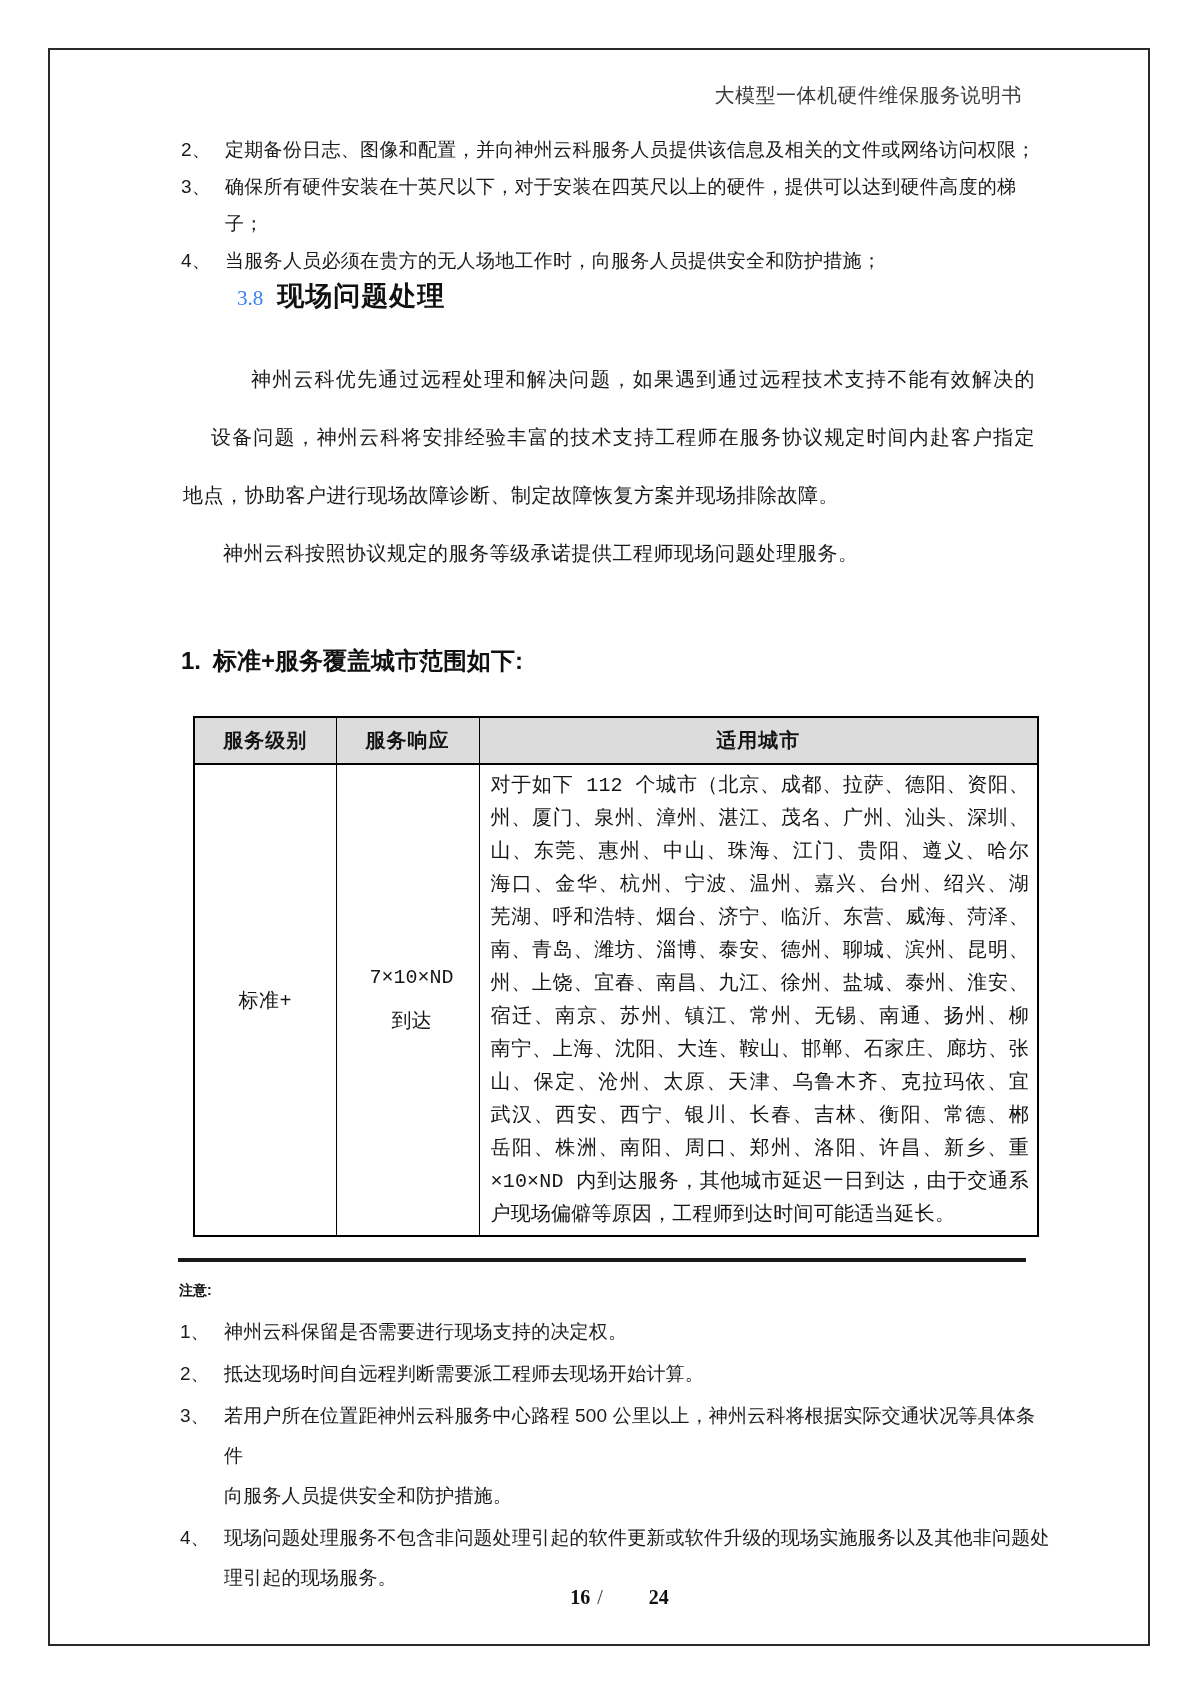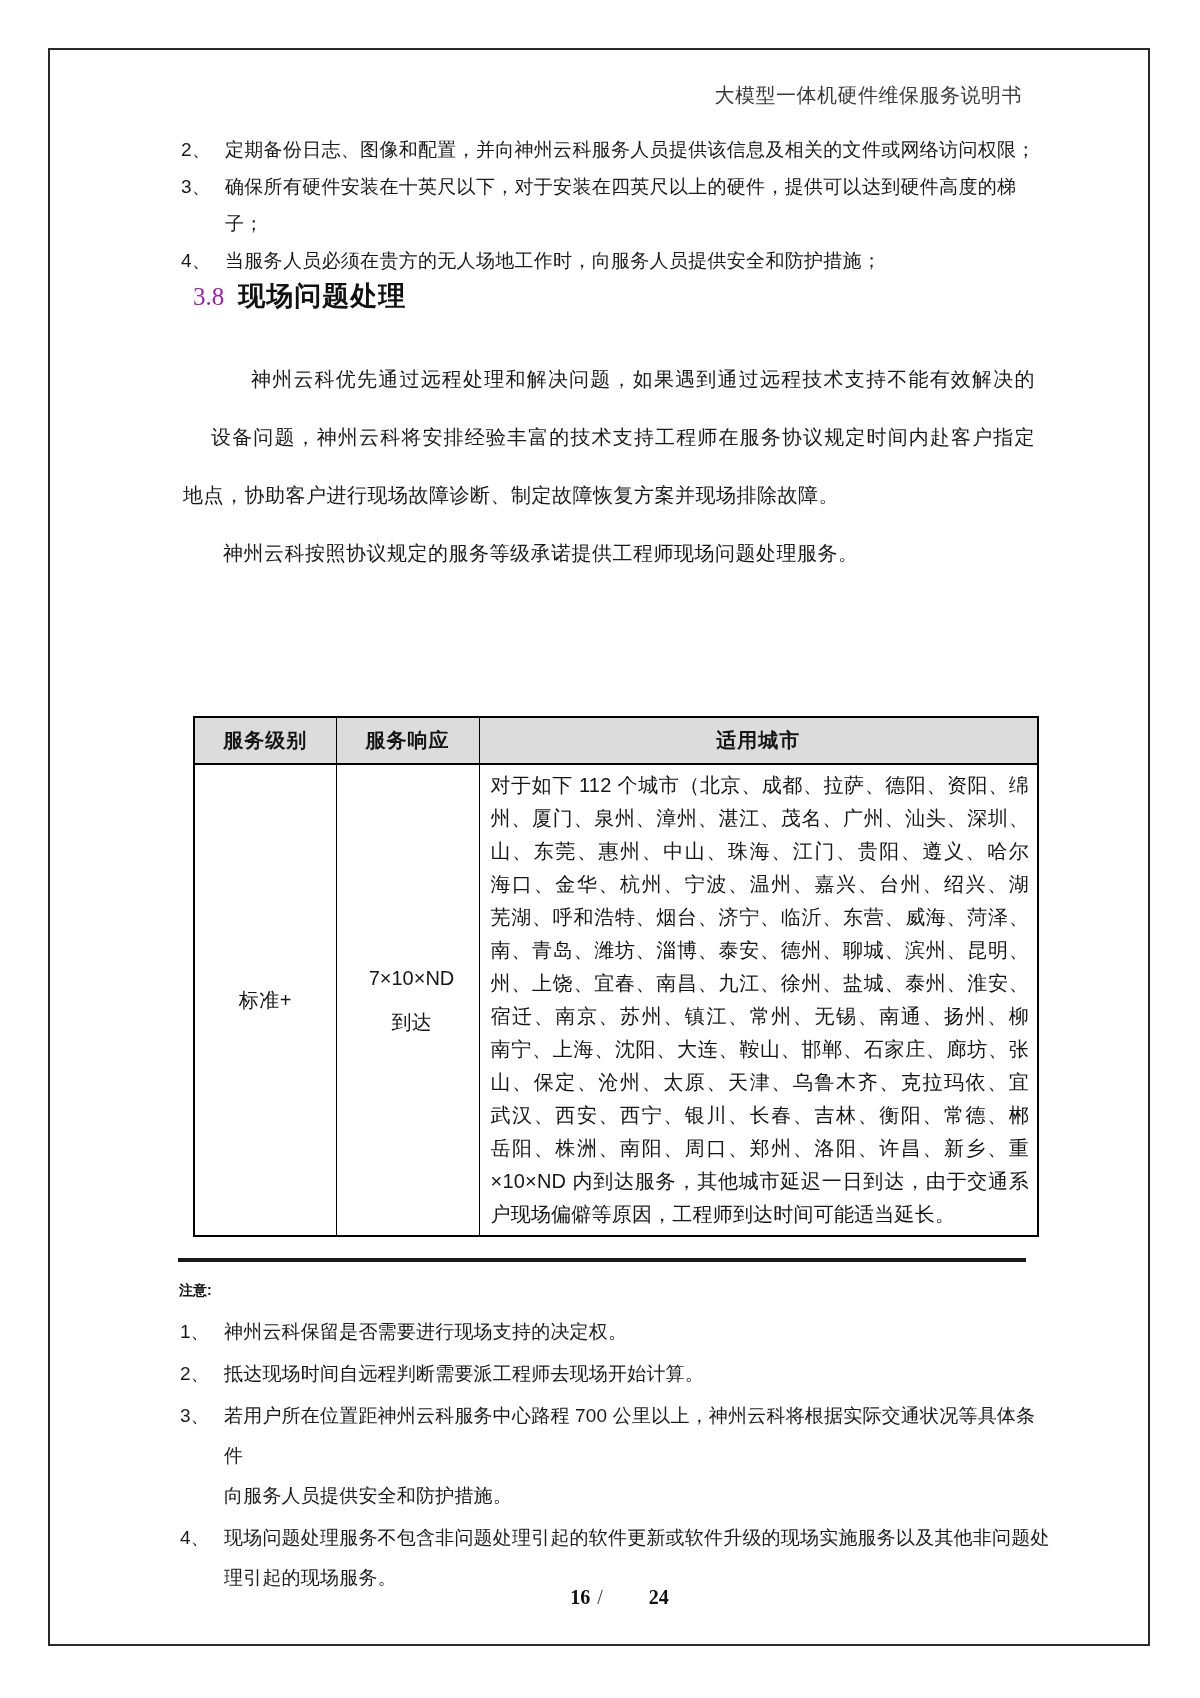--- a/index.html
+++ b/index.html
@@ -21,35 +21,35 @@
     font-family:"Liberation Serif", serif;
     font-size:20px;color:#3a3a3a;letter-spacing:0.5px;
     white-space:nowrap;
   }
   
   .top-list{position:absolute;top:131px;left:181px;width:870px;}
   .tl-item{display:flex;line-height:37px;font-size:19px;letter-spacing:0.3px;}
   .tl-num{width:44px;flex:0 0 44px;}
   
   .sec-head{position:absolute;top:278px;left:193px;white-space:nowrap;}
-  .sec-num{font-family:"Liberation Serif", serif;font-size:25px;color:#a21caf;}
+  .sec-num{font-family:"Liberation Serif", serif;font-size:21px;color:#3b82f6;margin-left:44px;}
   .sec-title{font-size:27px;font-weight:700;color:#111;margin-left:14px;letter-spacing:1px;}
   
   .paras{position:absolute;top:350px;left:183px;width:852px;font-size:20px;letter-spacing:0.5px;}
   .pline{line-height:58px;height:58px;overflow:hidden;}
   .pline.fill{text-align:justify;text-align-last:justify;margin-left:28px;}
   .pline.ind{text-indent:2em;}
   
   .sub-head{position:absolute;top:645px;left:181px;font-size:24px;font-weight:700;color:#111;white-space:nowrap;}
   .sub-num{margin-right:12px;}
   
   table.svc{
     position:absolute;top:716px;left:193px;width:844px;
     border-collapse:collapse;table-layout:fixed;
-    font-size:20px;color:#151515;
+    font-size:20px;color:#151515;font-family:Liberation Mono, monospace;
   }
   table.svc td,table.svc th{border:1px solid #000;box-sizing:border-box;}
   table.svc{border:2px solid #000;}
   table.svc th{
     height:47px;background:#dcdcdc;
     font-size:20px;font-weight:700;text-align:center;vertical-align:middle;
     border-bottom:2px solid #000;letter-spacing:1px;
   }
   td.c-level{text-align:center;vertical-align:middle;letter-spacing:0.5px;}
   td.c-resp{text-align:center;vertical-align:middle;padding-left:9px;}
@@ -101,20 +101,23 @@
     <span class="sec-num">3.8</span><span class="sec-title">现场问题处理</span>
   </div>
 
   <div class="paras">
     <div class="pline fill ind">神州云科优先通过远程处理和解决问题，如果遇到通过远程技术支持不能有效解决的</div>
     <div class="pline fill">设备问题，神州云科将安排经验丰富的技术支持工程师在服务协议规定时间内赴客户指定</div>
     <div class="pline">地点，协助客户进行现场故障诊断、制定故障恢复方案并现场排除故障。</div>
     <div class="pline ind">神州云科按照协议规定的服务等级承诺提供工程师现场问题处理服务。</div>
   </div>
 
+  <div class="sub-head">
+    <span class="sub-num">1.</span><span>标准+服务覆盖城市范围如下:</span>
+  </div>
 
   <table class="svc">
     <colgroup>
         <col style="width:142px">
         <col style="width:143px">
         <col style="width:559px">
       </colgroup>
     <thead>
       <tr>
         <th>服务级别</th>
@@ -162,21 +165,21 @@
     </div>
     <div class="nt-item">
       <span class="nt-num">2、</span>
       <div class="nt-body">
         <div class="nt-line">抵达现场时间自远程判断需要派工程师去现场开始计算。</div>
       </div>
     </div>
     <div class="nt-item">
       <span class="nt-num">3、</span>
       <div class="nt-body">
-        <div class="nt-line">若用户所在位置距神州云科服务中心路程 700 公里以上，神州云科将根据实际交通状况等具体条件</div>
+        <div class="nt-line">若用户所在位置距神州云科服务中心路程 500 公里以上，神州云科将根据实际交通状况等具体条件</div>
         <div class="nt-line">向服务人员提供安全和防护措施。</div>
       </div>
     </div>
     <div class="nt-item">
       <span class="nt-num">4、</span>
       <div class="nt-body">
         <div class="nt-line">现场问题处理服务不包含非问题处理引起的软件更新或软件升级的现场实施服务以及其他非问题处</div>
         <div class="nt-line">理引起的现场服务。</div>
       </div>
     </div>

